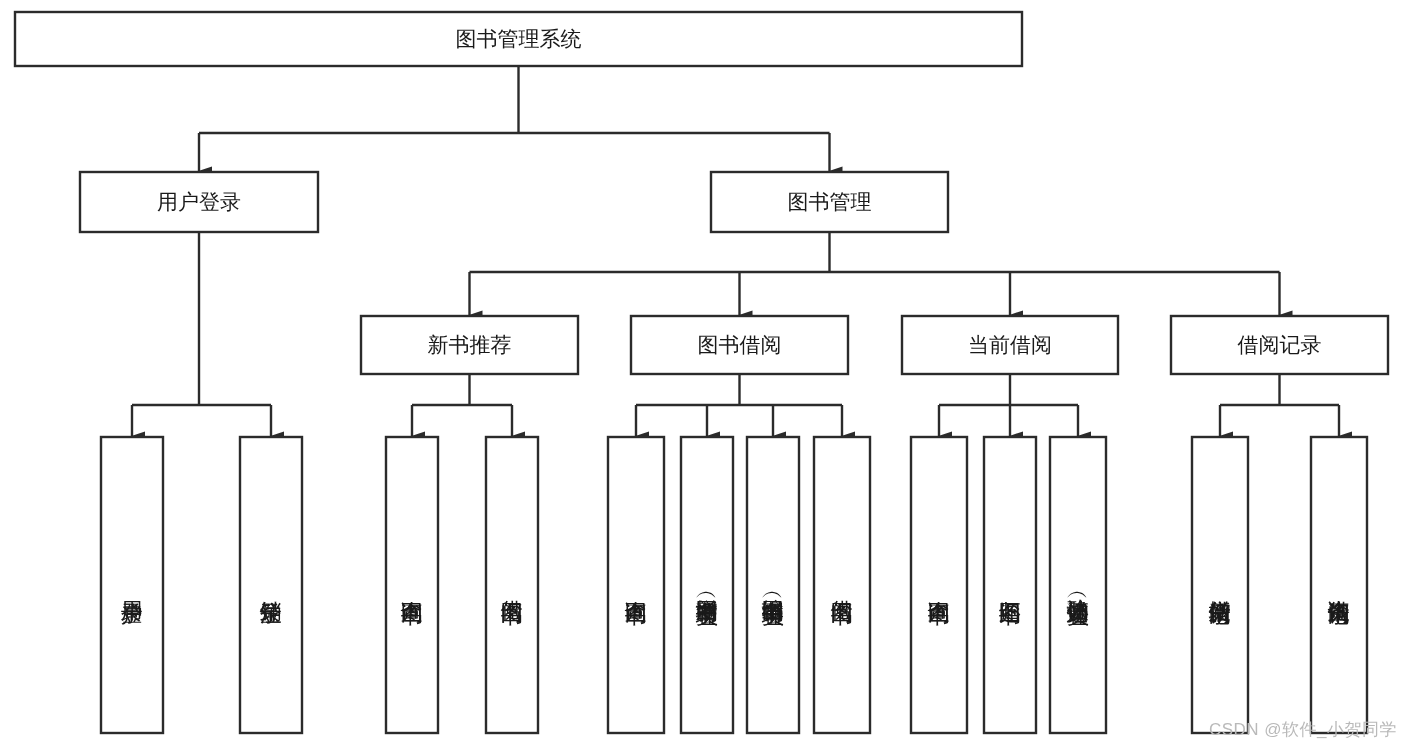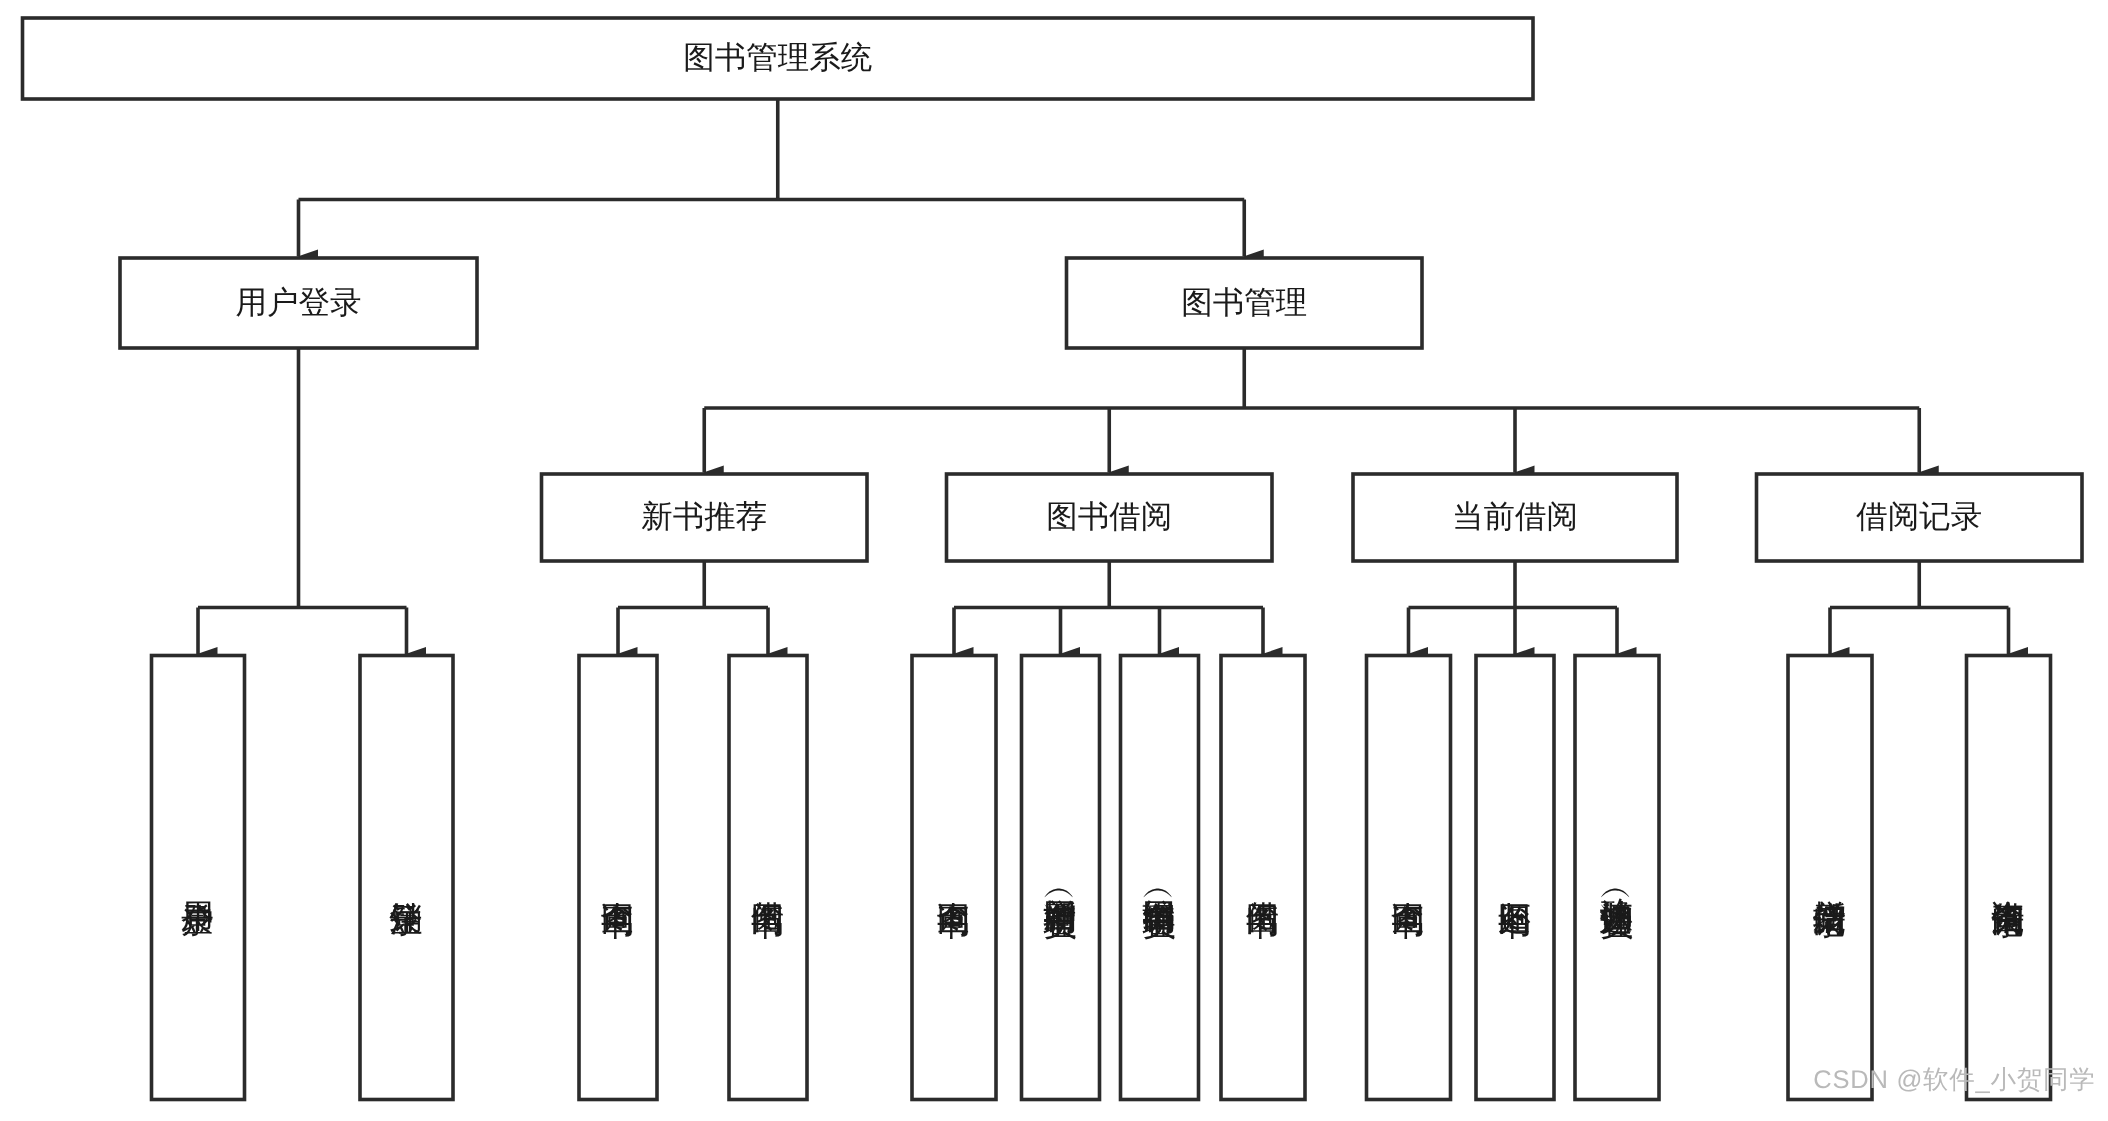--- a/index.html
+++ b/index.html
@@ -60,21 +60,21 @@
     letter-spacing: 1px;
     display: flex;
     align-items: center;
     justify-content: center;
     white-space: nowrap;
     pointer-events: none;
   }
   .watermark {
     position: absolute;
     right: 8px;
-    bottom: 16px;
+    bottom: 6px;
     font-family: "Liberation Sans", "DejaVu Sans", sans-serif;
     font-size: 17px;
     color: #b9b9b9;
     letter-spacing: 0.5px;
     white-space: nowrap;
   }
 </style>
 </head>
 <body>
 

